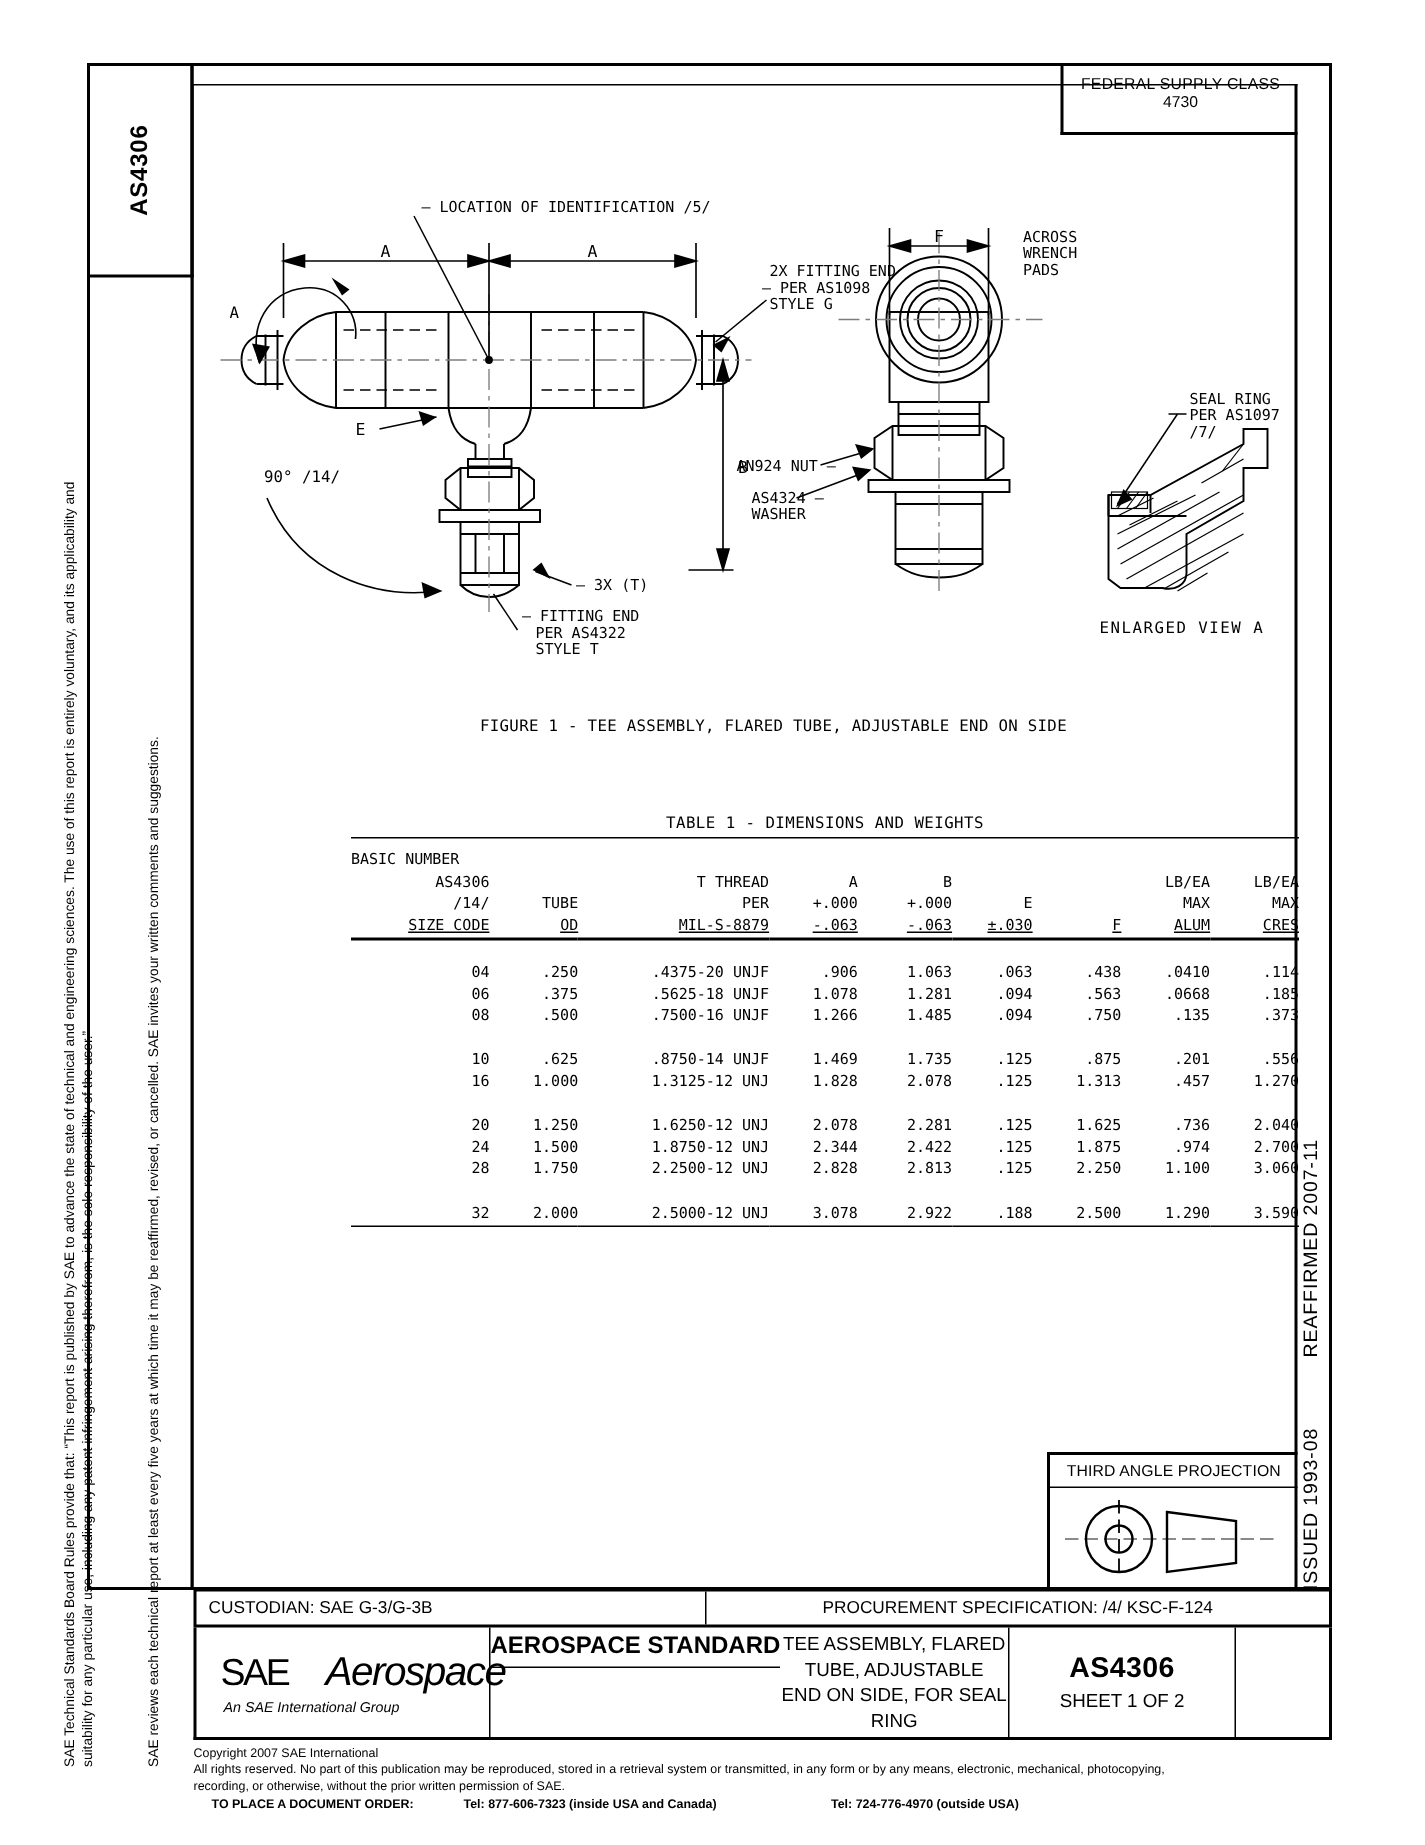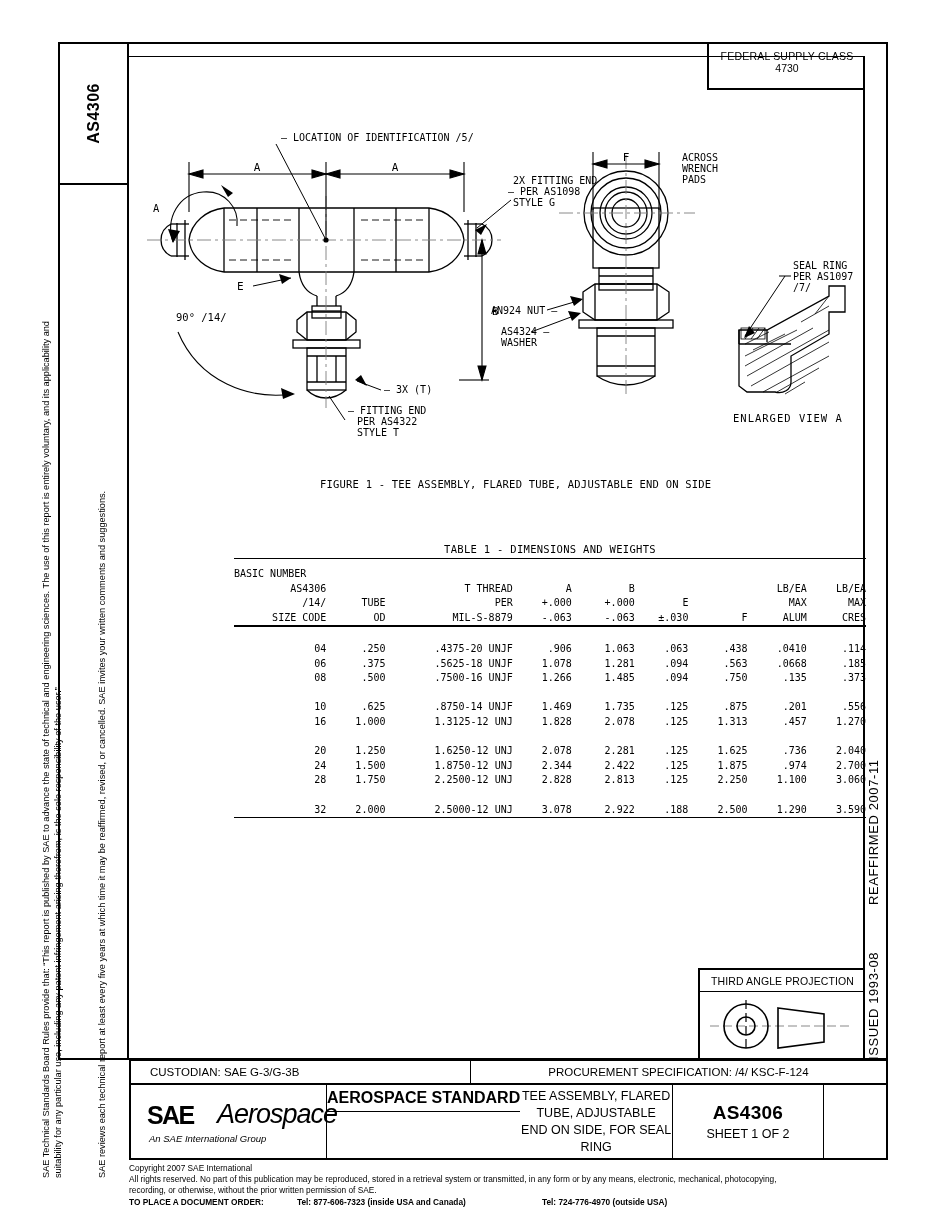--- a/index.html
+++ b/index.html
@@ -52,21 +52,21 @@
        font-size:10.5px;letter-spacing:.2px;white-space:nowrap;}
 
   
   #table-wrap{left:234px;top:543px;width:632px;}
   #table-title{text-align:center;font-family:"DejaVu Sans Mono", monospace;
        font-size:10.5px;letter-spacing:.3px;padding-bottom:3px;}
   table.dims{border-collapse:collapse;width:632px;
        font-family:"DejaVu Sans Mono", monospace;font-size:10px;}
   table.dims td,table.dims th{padding:0;font-weight:normal;text-align:right;
        line-height:14.6px;white-space:pre;}
-  .rule-hdr{border-bottom:2.2px solid #000;}
+  .rule-hdr{border-bottom:2.2px solid #000;text-decoration:underline;}
   .rule-bot{border-top:1.6px solid #000;}
   .hdr td{text-align:center;vertical-align:bottom;}
   .spacer td{line-height:11px;}
   .c-size{width:96px;text-align:center;}
   .c-od{width:62px;}
   .c-thr{width:132px;text-align:center;}
   .c-a{width:62px;}
   .c-b{width:66px;}
   .c-e{width:56px;}
   .c-f{width:62px;}
@@ -82,49 +82,49 @@
   #tap-title{height:21px;border-bottom:1.5px solid #000;
            display:flex;align-items:center;justify-content:center;
            font-size:10.5px;letter-spacing:.1px;}
   #tap-art{height:68px;position:relative;}
 
   
   #custodian-strip{left:129px;top:1060px;width:759px;height:25px;
            border:2px solid #000;border-top:1.5px solid #000;box-sizing:border-box;
            display:flex;align-items:center;}
   #custodian-cell{width:340px;height:100%;border-right:1.5px solid #000;
-           display:flex;align-items:center;padding-left:19px;box-sizing:border-box;
+           display:flex;align-items:center;padding-left:8px;box-sizing:border-box;
            font-size:11.5px;}
   #procurement-cell{flex:1;height:100%;display:flex;align-items:center;
            justify-content:center;font-size:11.5px;}
 
   
   #title-block{left:129px;top:1085px;width:759px;height:75px;
            border:2px solid #000;border-top:none;box-sizing:border-box;display:flex;}
   #logo-cell{width:195px;border-right:1.5px solid #000;position:relative;}
   #logo-sae{position:absolute;left:16px;top:16px;font-family:"Liberation Sans",sans-serif;
-           font-size:25px;font-weight:bold;letter-spacing:-1.6px;}
+           font-size:25px;font-weight:normal;letter-spacing:-1.6px;}
   #logo-aero{position:absolute;left:86px;top:14px;font-family:"Liberation Sans",sans-serif;
            font-size:27px;font-style:italic;letter-spacing:-1px;}
   #logo-sub{position:absolute;left:18px;top:48px;font-size:9.5px;font-style:italic;}
   #center-cell{flex:1;border-right:1.5px solid #000;display:flex;flex-direction:row;}
   #std-title{height:26px;border-bottom:1.5px solid #000;display:flex;
            align-items:center;justify-content:center;font-size:16px;font-weight:bold;}
   #std-desc{flex:1;display:flex;flex-direction:column;align-items:center;
            justify-content:center;font-size:12.5px;line-height:17px;text-align:center;}
   #num-cell{width:150px;border-right:1.5px solid #000;display:flex;
            flex-direction:column;align-items:center;justify-content:center;}
   #std-num{font-size:19px;font-weight:bold;letter-spacing:.3px;}
   #sheet-of{font-size:12.5px;margin-top:3px;}
   #blank-cell{width:62px;}
 
   
   #footer{left:129px;top:1163px;width:790px;font-size:8.3px;line-height:11px;}
   #order-row{display:flex;margin-top:1px;}
-  #order-row .c1{width:168px;font-weight:bold;}
+  #order-row .c1{width:168px;font-weight:bold;margin-left:12px;}
   #order-row .c2{width:245px;font-weight:bold;}
   #order-row .c3{font-weight:bold;}
   #fax-row{display:flex;}
   #fax-row .c1{width:168px;}
   #fax-row .c2{width:245px;font-weight:bold;}
   #fax-row .c3{font-weight:bold;}
 </style>
 </head>
 <body>
 

